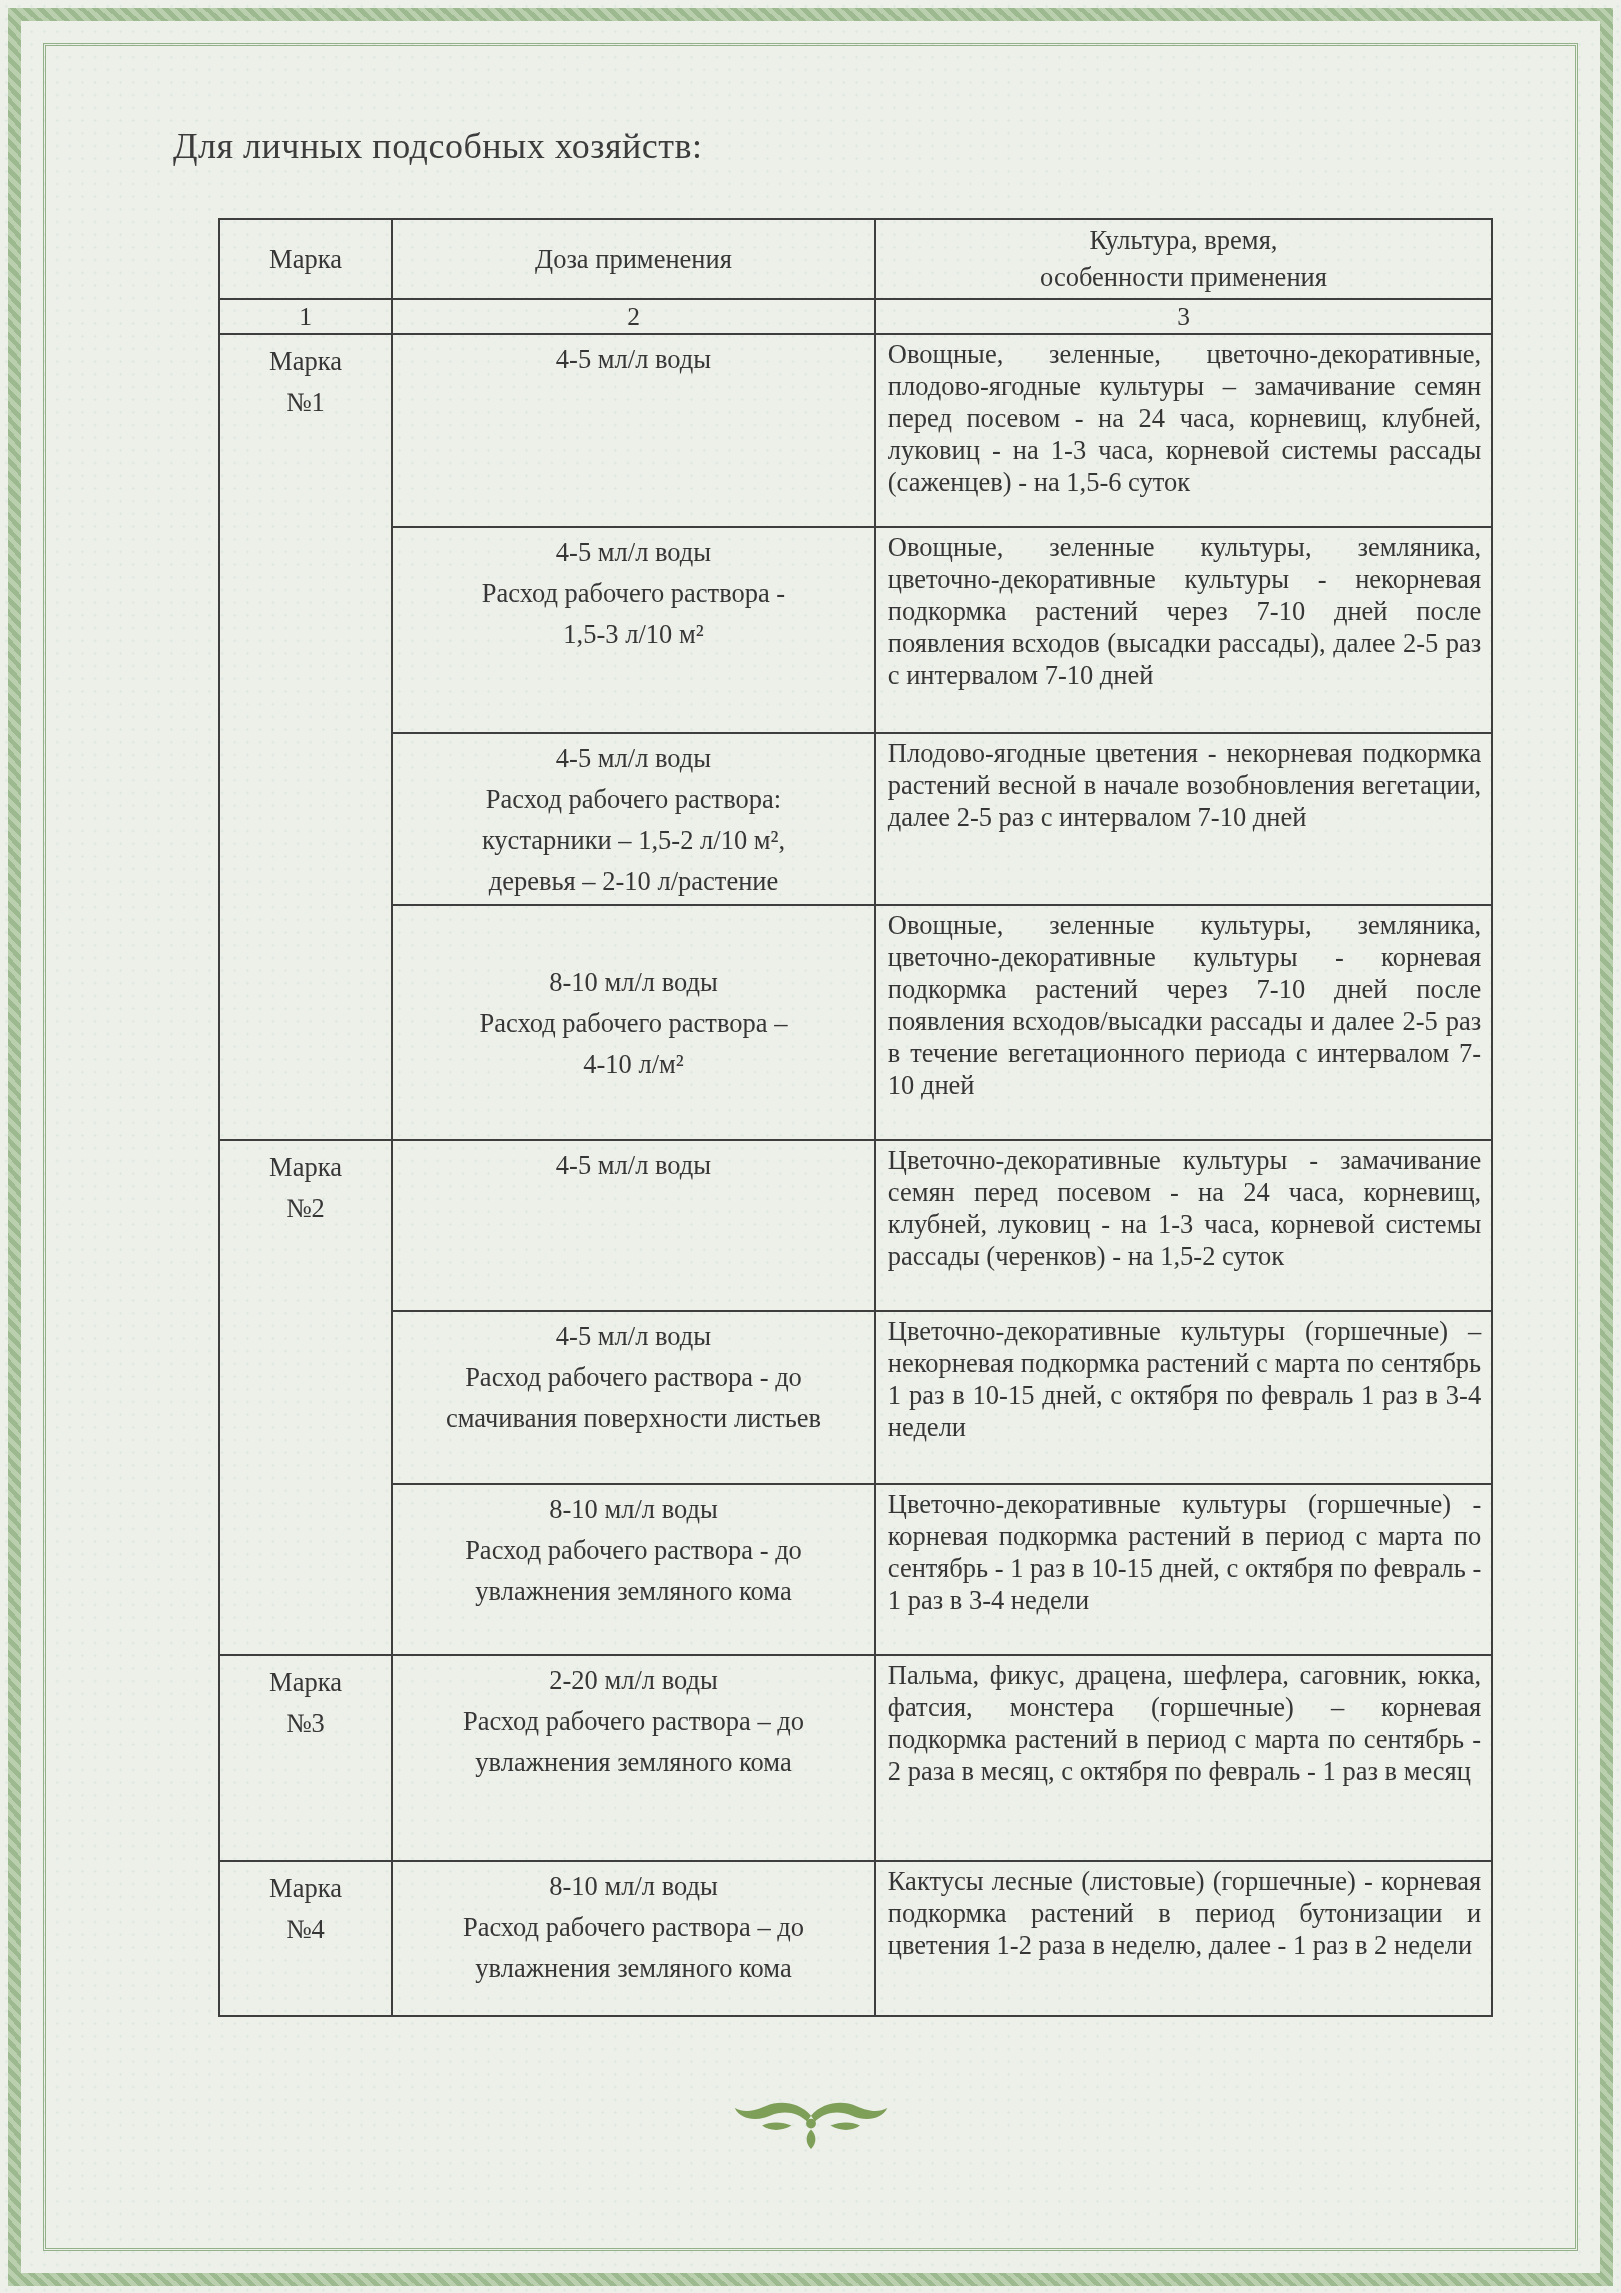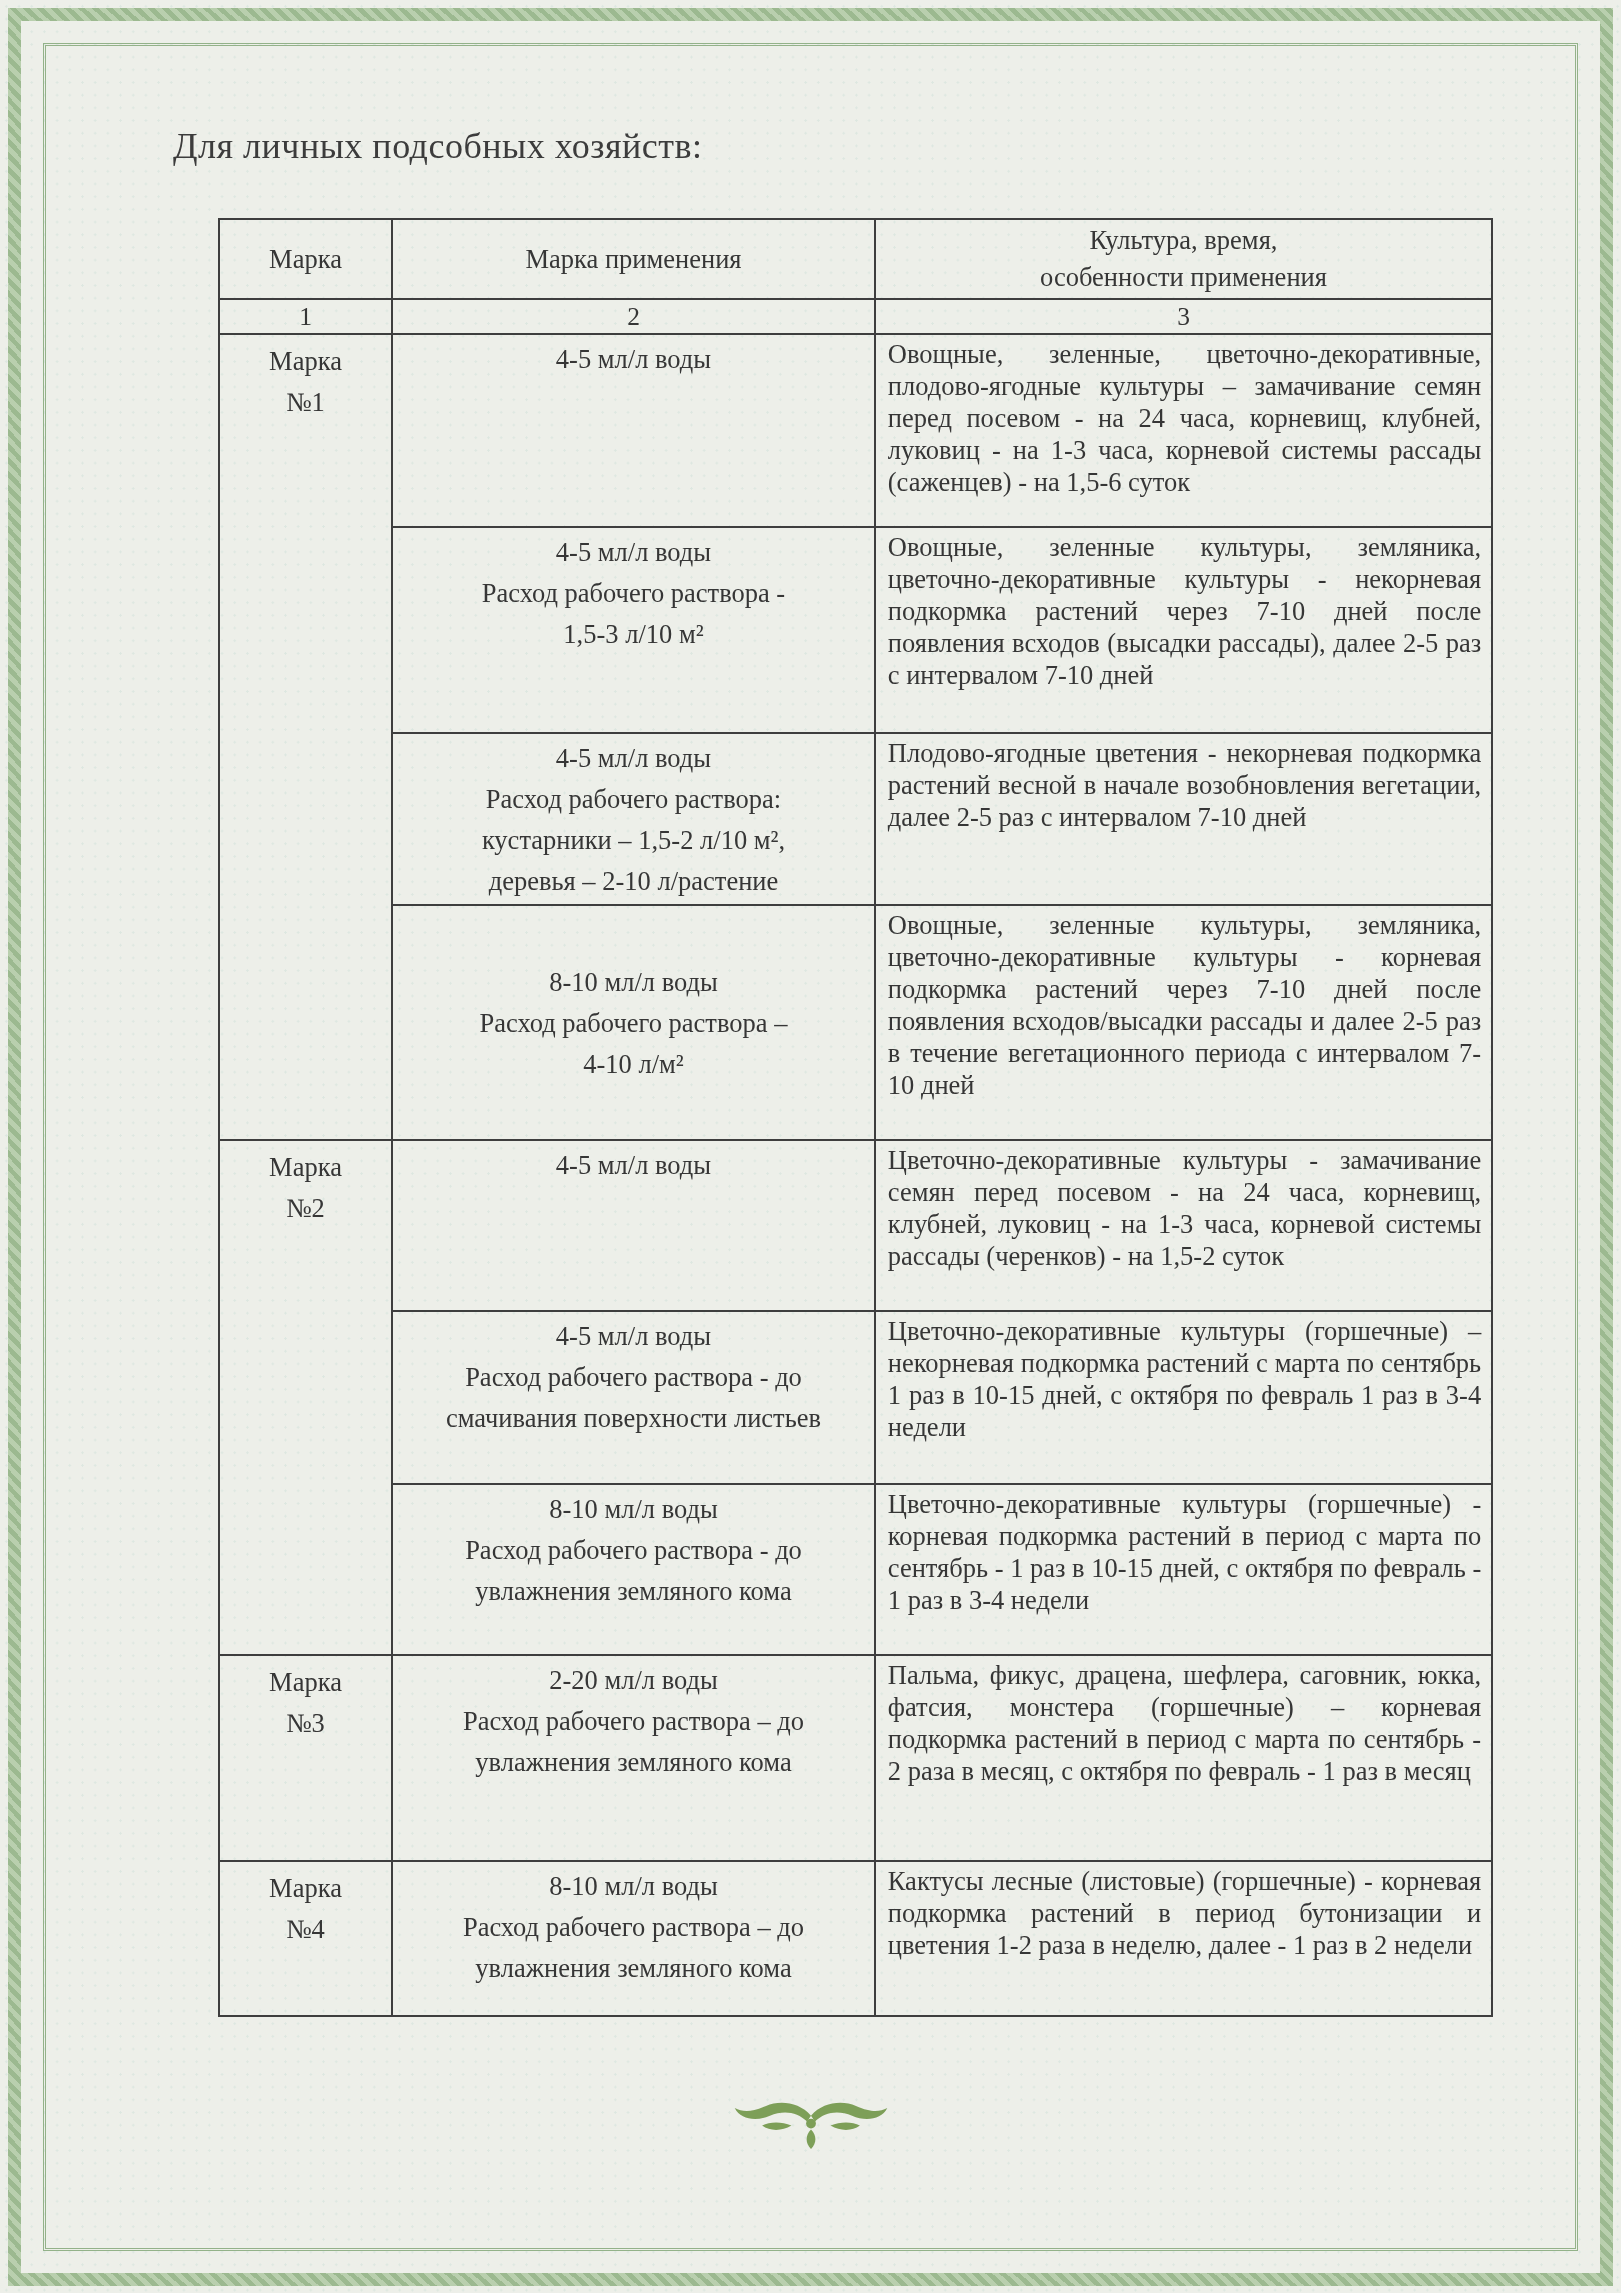--- a/index.html
+++ b/index.html
@@ -69,21 +69,21 @@
 
   <table class="main">
     <colgroup>
         <col class="c1">
         <col class="c2">
         <col class="c3">
       </colgroup>
     <thead>
       <tr style="height:78px">
         <th>Марка</th>
-        <th>Марка применения</th>
+        <th>Доза применения</th>
         <th class="pre">Культура, время,
 особенности применения</th>
       </tr>
       <tr style="height:35px">
         <th class="colnum">1</th>
         <th class="colnum">2</th>
         <th class="colnum">3</th>
       </tr>
     </thead>
     <tbody>

